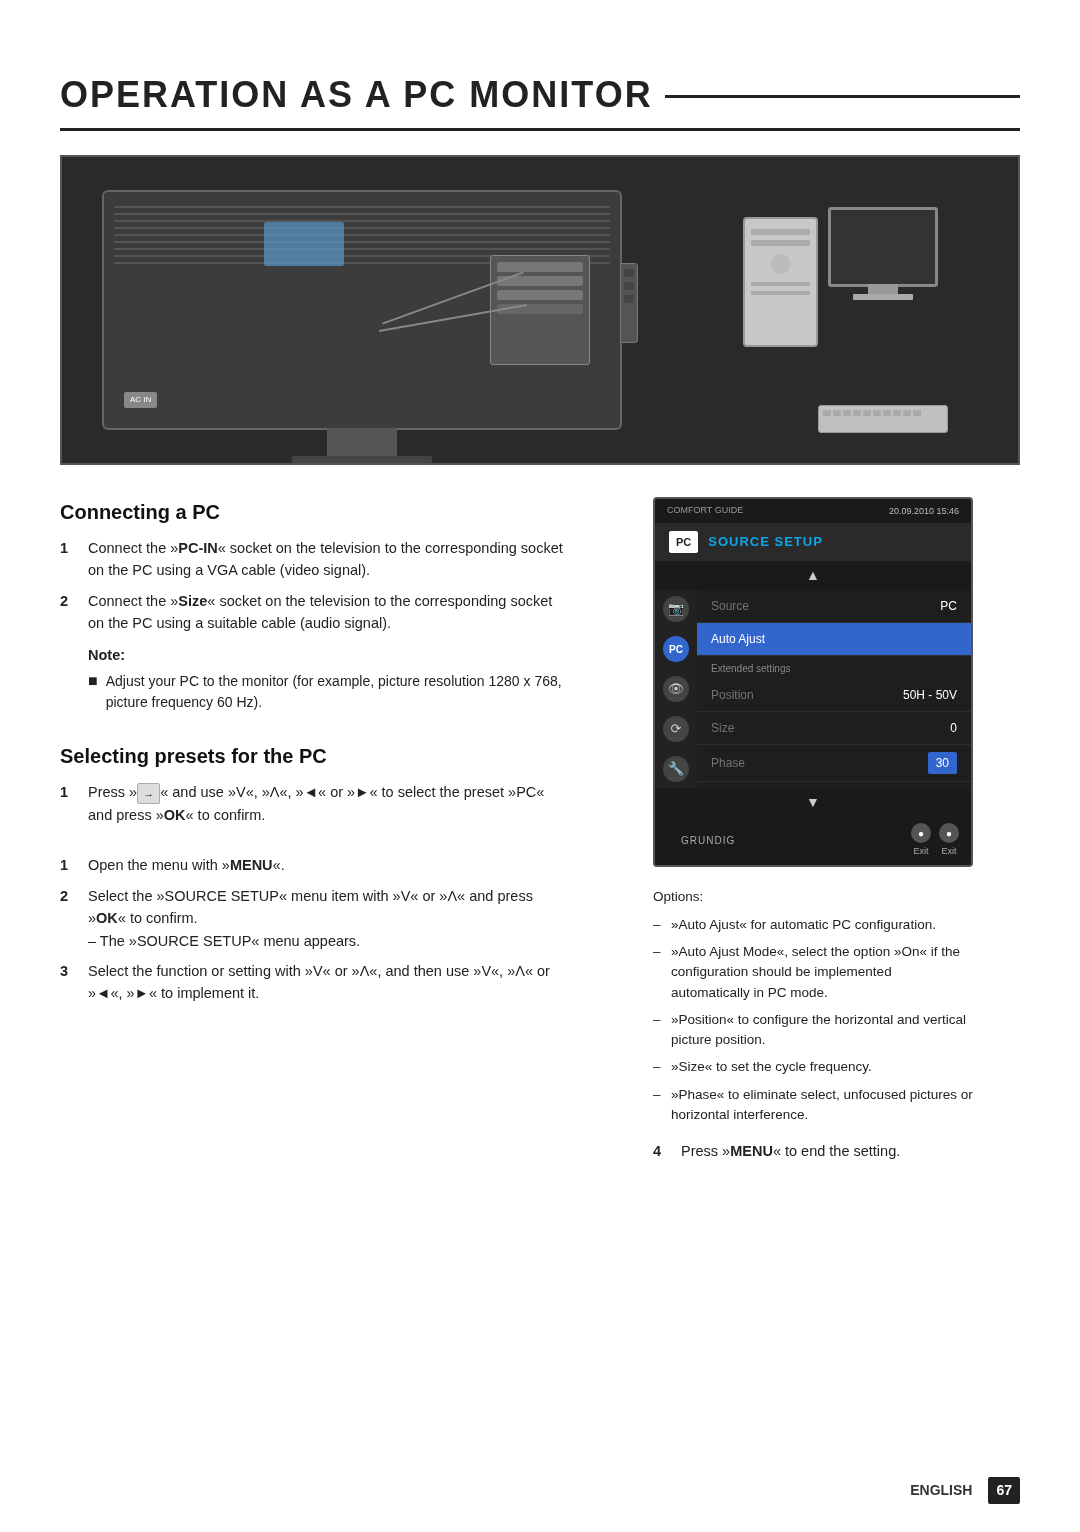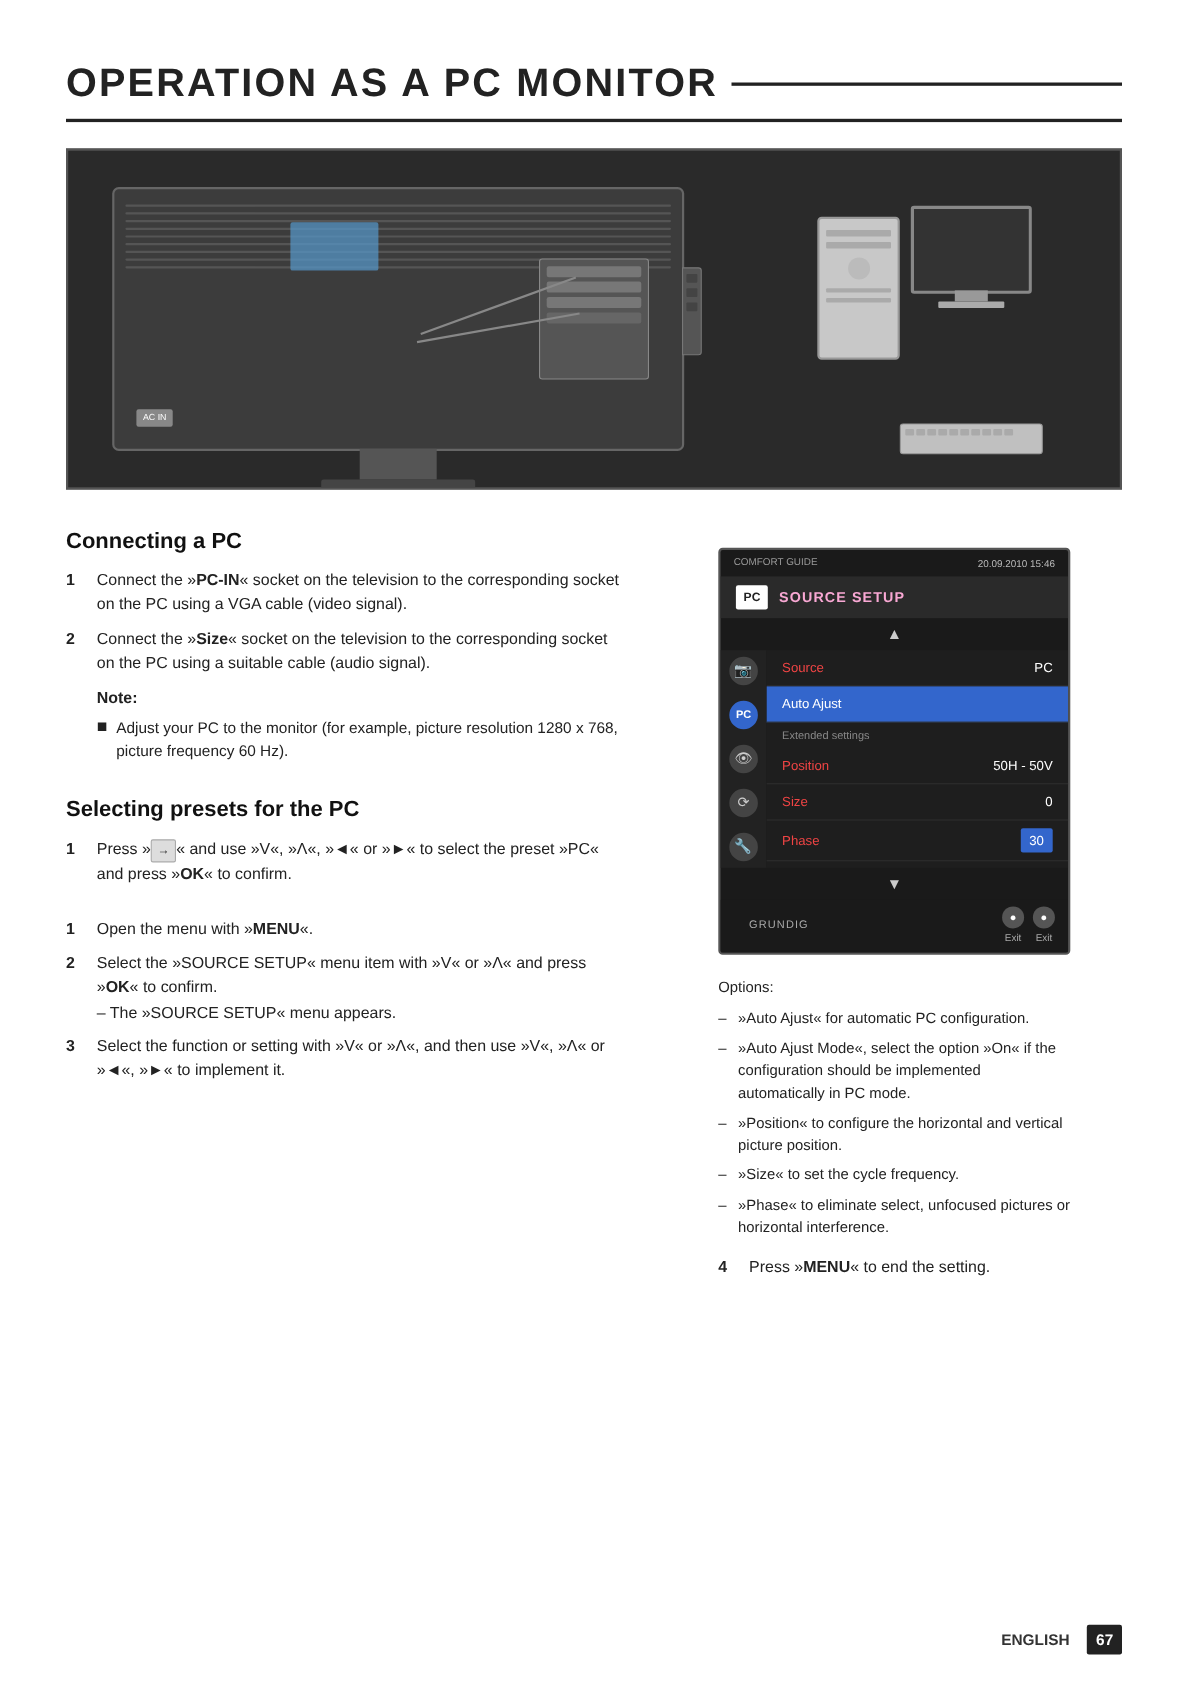--- a/index.html
+++ b/index.html
@@ -8,21 +8,21 @@
       min-height: 1532px;
       background: #fff;
       font-family: Arial, Helvetica, sans-serif;
       color: #222;
       font-size: 15px;
       line-height: 1.5;
     }
     .page {
       width: 1080px;
       min-height: 1532px;
-      padding: 48px 60px 40px 60px;
+      padding: 68px 60px 40px 60px;
       position: relative;
     }
 
     
     .page-title {
       font-size: 36px;
       font-weight: 900;
       letter-spacing: 2px;
       text-transform: uppercase;
       border-bottom: 3px solid #222;
@@ -61,21 +61,20 @@
       gap: 40px;
     }
     .left-col {
       flex: 1.1;
     }
     .right-col {
       flex: 0.9;
       display: flex;
       flex-direction: column;
       align-items: center;
-      margin-top: 21px;
     }
 
     
     .section {
       margin-bottom: 28px;
     }
     .section-title {
       font-size: 20px;
       font-weight: 700;
       margin-bottom: 10px;
@@ -152,21 +151,21 @@
     }
     .menu-pc-badge {
       background: #fff;
       color: #222;
       font-weight: 700;
       font-size: 11px;
       padding: 3px 7px;
       border-radius: 2px;
     }
     .menu-header-title {
-      color: #f9a8d4;
+      color: #0ea5e9;
       font-size: 13px;
       letter-spacing: 1px;
       font-weight: 600;
     }
     .menu-arrow-row {
       text-align: center;
       color: #ccc;
       font-size: 14px;
       padding: 4px 0;
     }
@@ -206,21 +205,21 @@
     }
     .menu-row {
       display: flex;
       justify-content: space-between;
       align-items: center;
       padding: 7px 14px;
       border-bottom: 1px solid #2e2e2e;
       font-size: 12px;
     }
     .menu-row .row-label {
-      color: #ef4444;
+      color: #737373;
     }
     .menu-row .row-value {
       color: #fff;
       font-weight: 500;
     }
     .menu-row.highlighted {
       background: #3366cc;
     }
     .menu-row.highlighted .row-label,
     .menu-row.highlighted .row-value {

